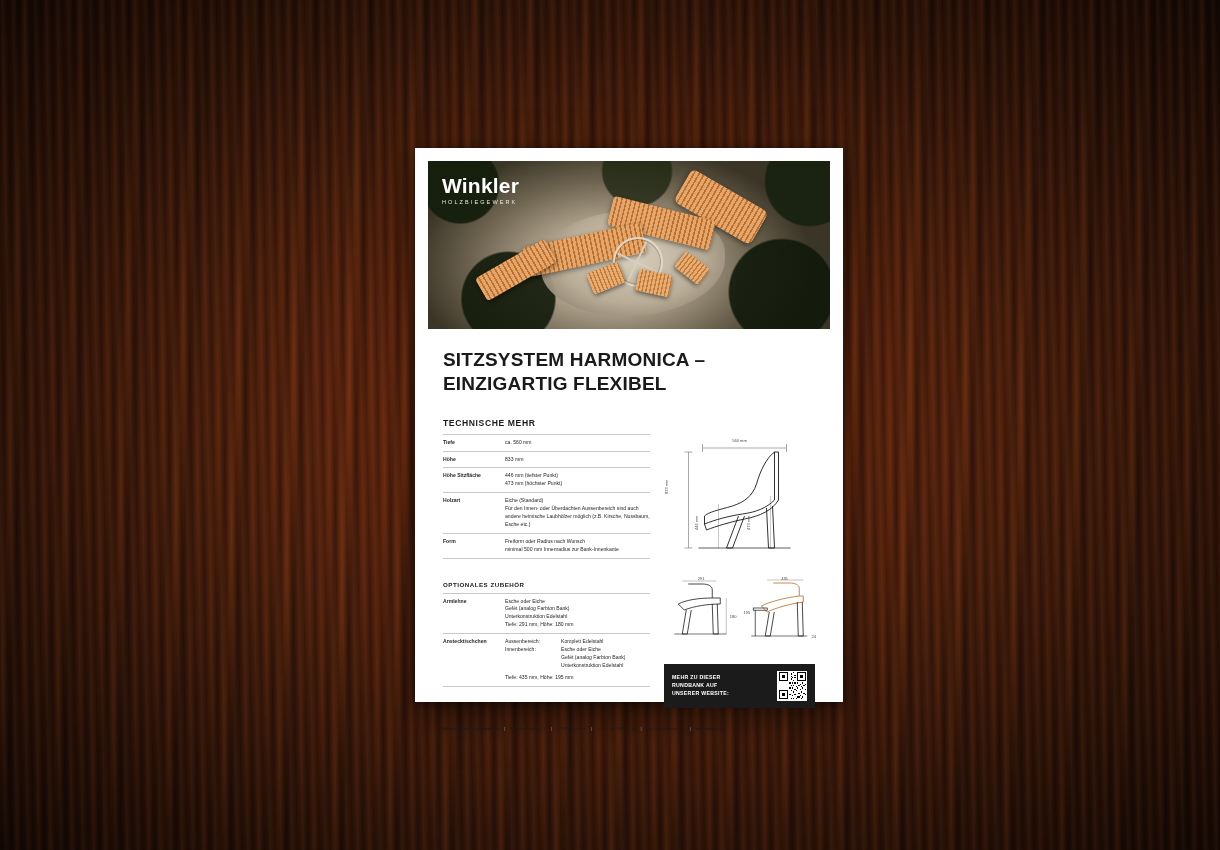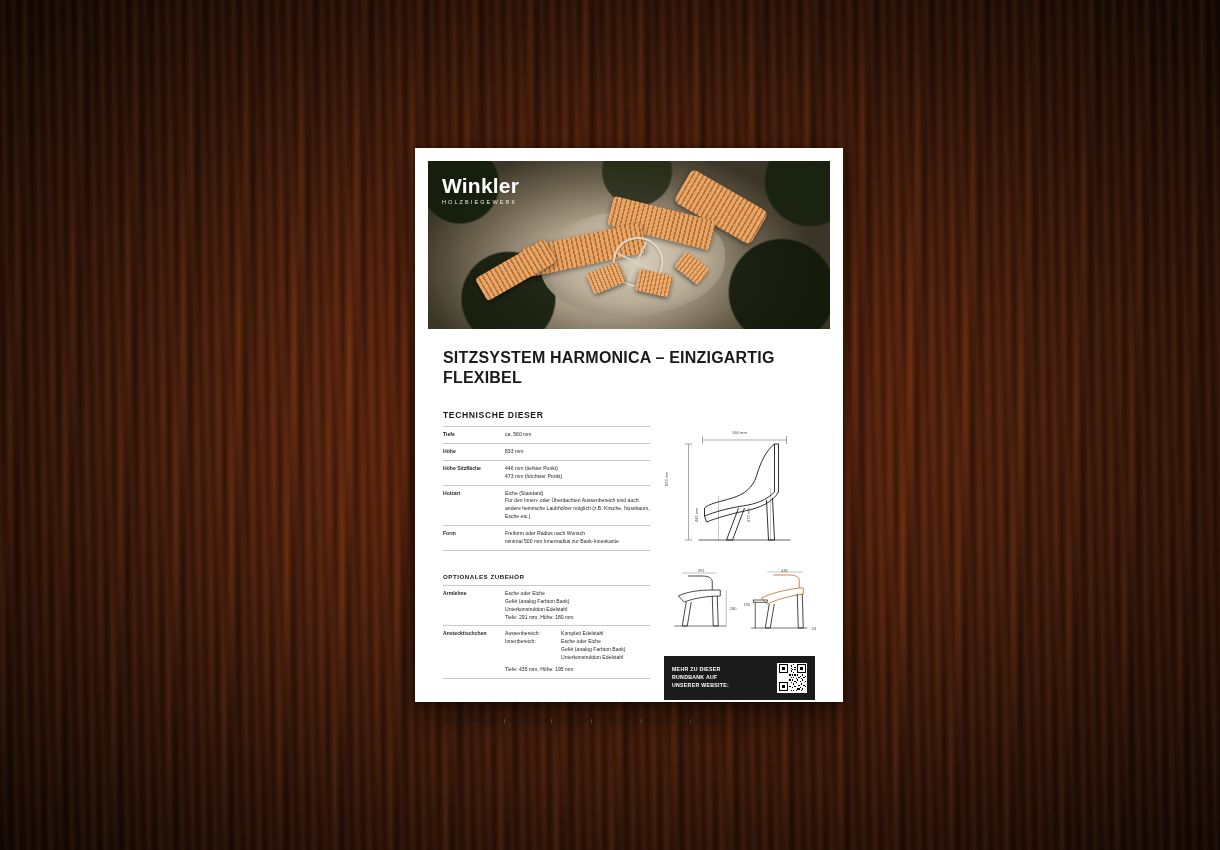--- a/index.html
+++ b/index.html
@@ -88,21 +88,21 @@
   .table-ring:before{transform:rotate(25deg) translate(-22px,0);}
   .table-ring:after{transform:rotate(115deg) translate(-22px,0);}
   .logo{
     position:absolute;left:14px;top:14px;color:#fff;
   }
   .logo .w{font-size:21px;font-weight:700;letter-spacing:.2px;line-height:1;}
   .logo .sub{font-size:5.5px;letter-spacing:2.1px;margin-top:3px;color:#f0e6dc;}
 
   
   h1{
-    margin:19px 0 0 0;font-size:16px;line-height:1.28;letter-spacing:.2px;color:#1a1a1a;font-weight:700;
+    margin:19px 0 0 0;font-size:19px;line-height:1.28;letter-spacing:.2px;color:#1a1a1a;font-weight:700;
   }
   h2{
     margin:21px 0 6px 0;font-size:8.6px;letter-spacing:.6px;color:#1a1a1a;font-weight:700;
   }
   h3{
     margin:22px 0 5px 0;font-size:6.2px;letter-spacing:.5px;color:#1a1a1a;font-weight:700;
   }
 
   
   .cols{display:flex;gap:14px;}
@@ -164,21 +164,21 @@
     <div class="chair c3"></div>
     <div class="logo">
       <div class="w">Winkler</div>
       <div class="sub">HOLZBIEGEWERK</div>
     </div>
   </div>
 
   <div class="pad">
     <h1>SITZSYSTEM HARMONICA – EINZIGARTIG FLEXIBEL</h1>
 
-    <h2>TECHNISCHE DIESER</h2>
+    <h2>TECHNISCHE MEHR</h2>
 
     <div class="cols">
 
       <div class="left">
         <table class="spec">
           <tbody id="tech-body">
               <tr>
                 <td class="k">Tiefe</td>
                 <td class="v">
                   <span>ca. 560 mm</span>

